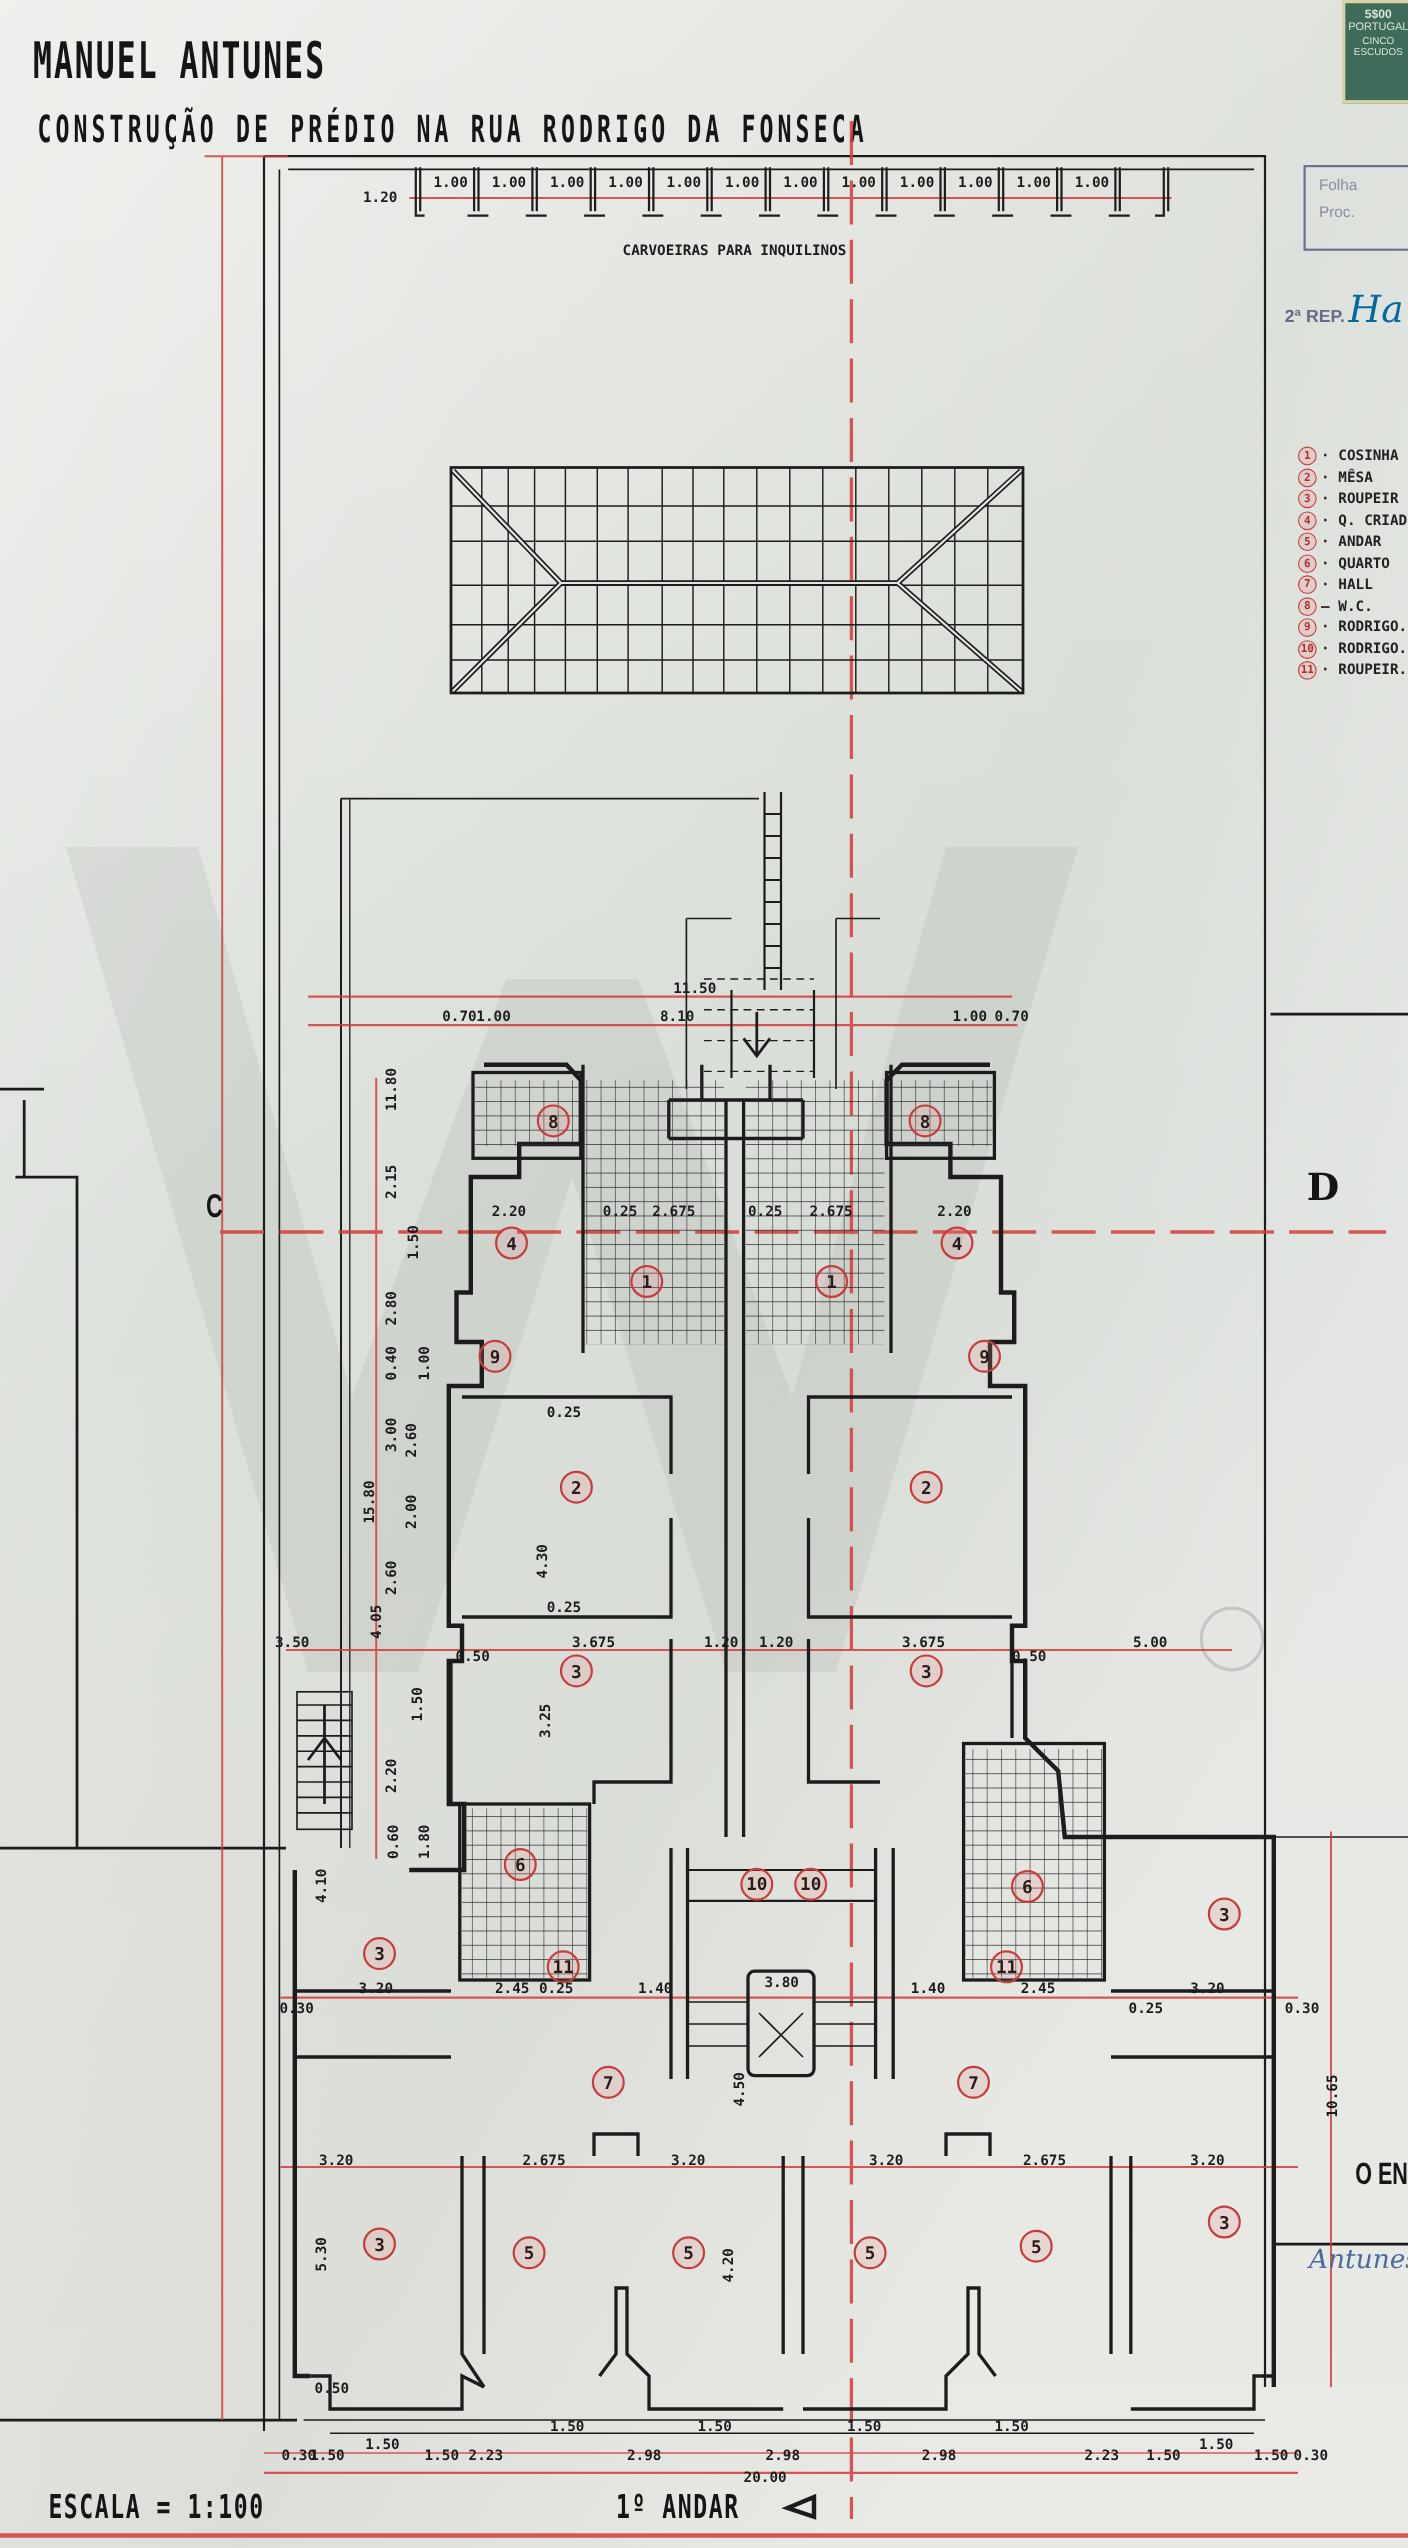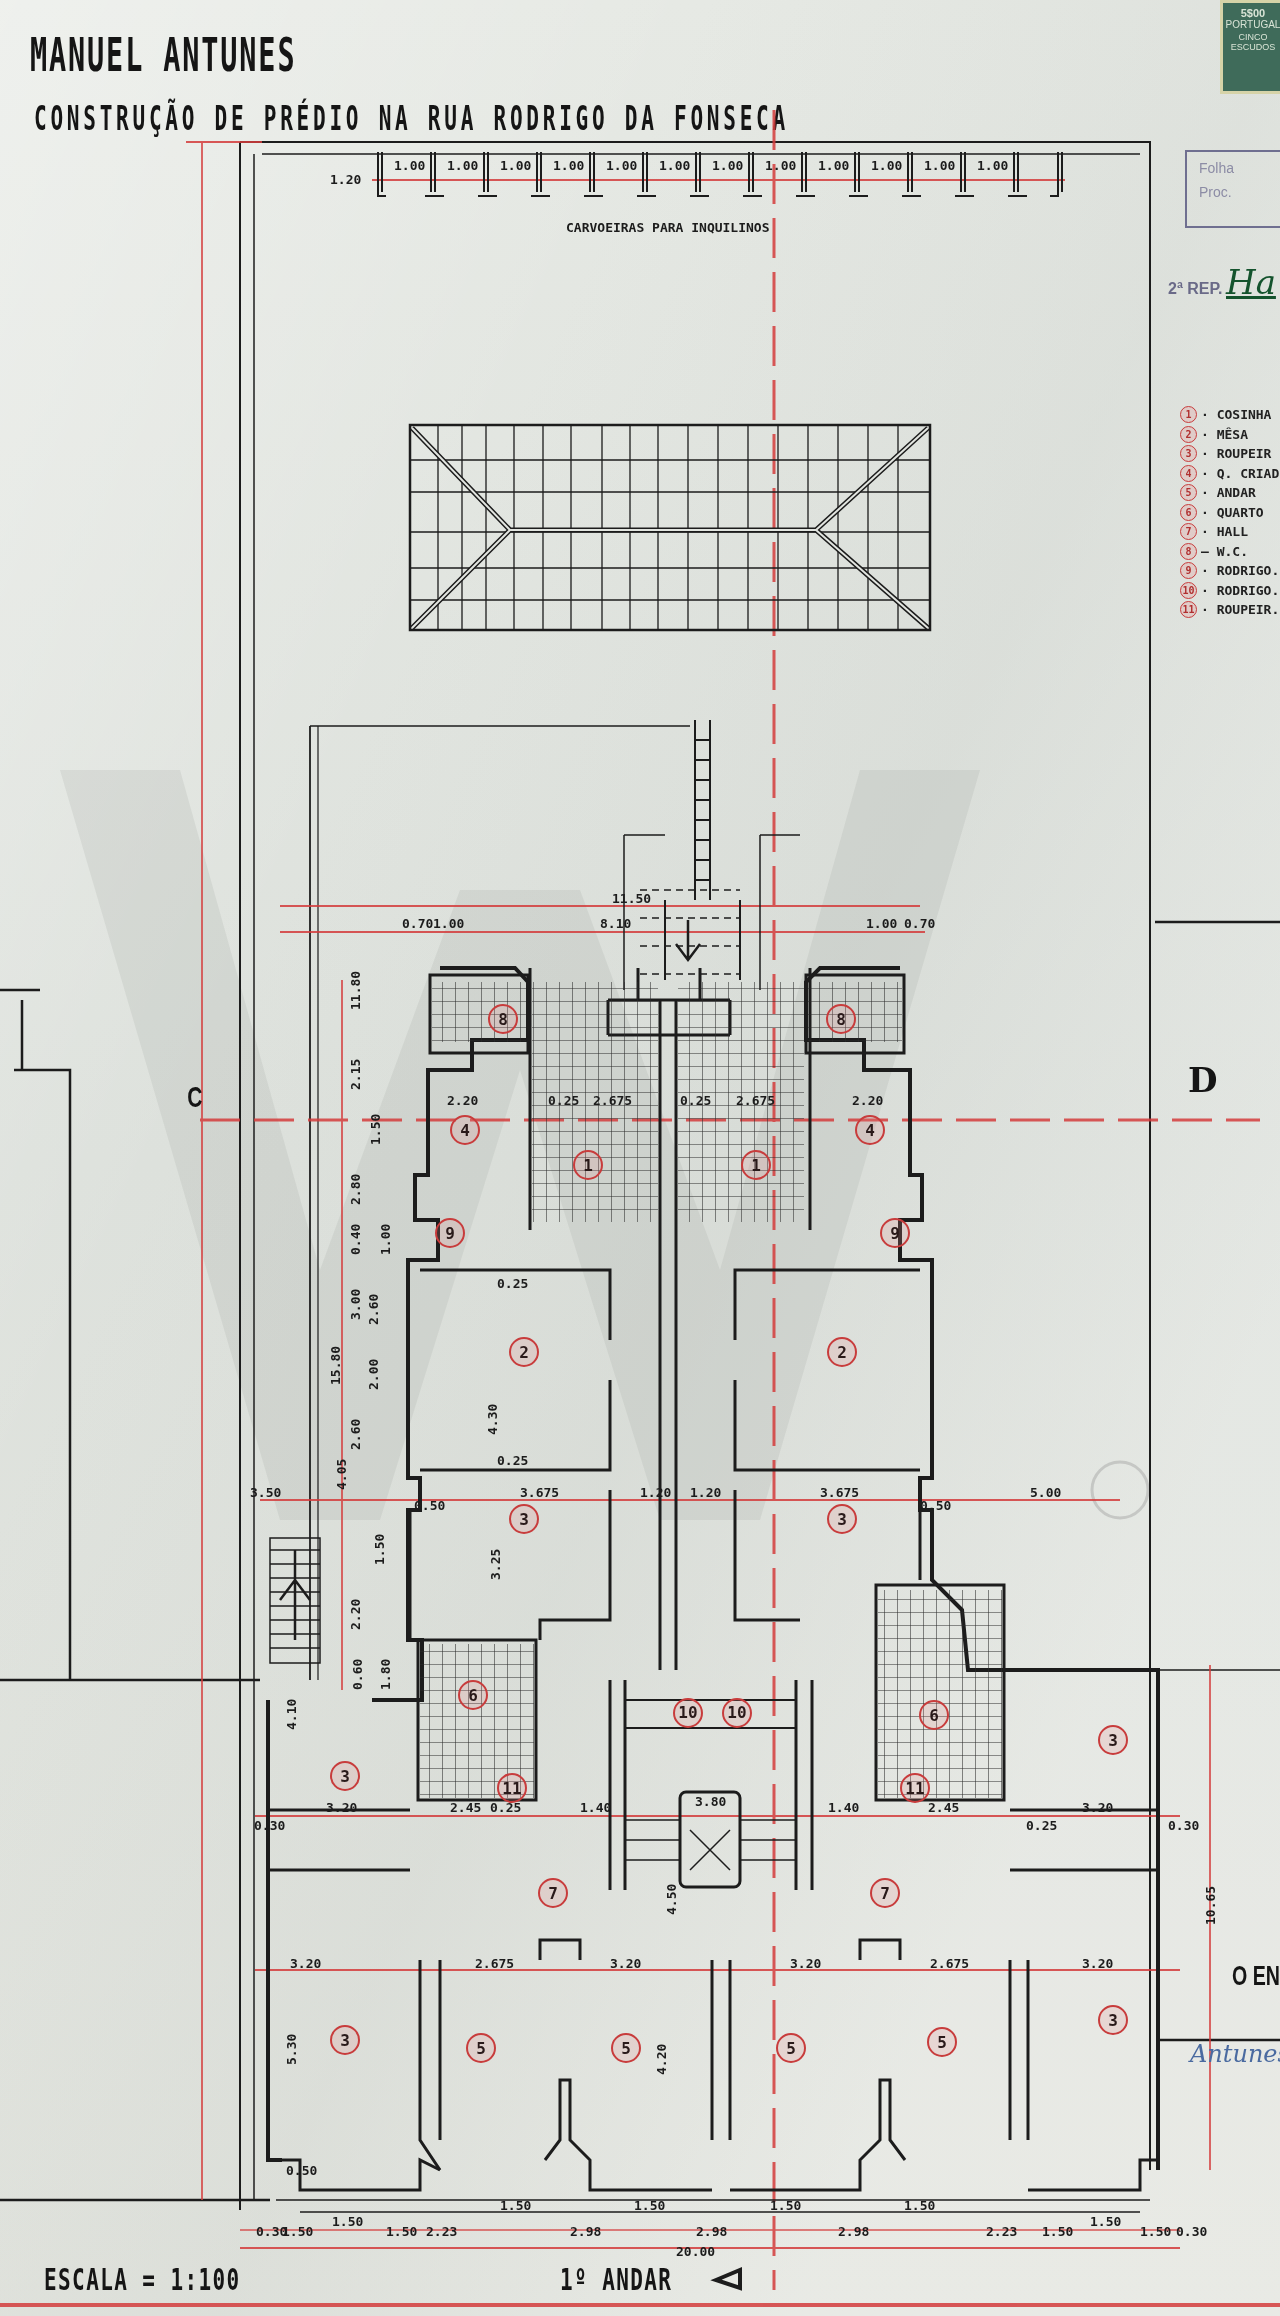--- a/index.html
+++ b/index.html
@@ -34,21 +34,21 @@
     color:#d9e4d6; font-size:10px; text-align:center; overflow:hidden;
   }
   .stamp .v { font-weight:bold; font-size:11px; margin-top:4px; }
   .stamp .c { margin-top:2px; font-size:9px; }
   .folha-box {
     position:absolute; left:1185px; top:150px; width:110px; height:74px;
     border:2px solid #6f6f90; color:#8c8ca5; font-size:14px;
   }
   .folha-box div { margin:8px 12px; }
   .rep { position:absolute; left:1168px; top:232px; color:#6a6a88; font-weight:bold; font-size:16px;margin-top:48px; }
-  .sig { position:absolute; left:1226px; top:262px; color:#14532d; font-style:italic; font-size:34px; font-family:"DejaVu Serif", serif;text-decoration:underline; }
+  .sig { position:absolute; left:1226px; top:262px; color:#0369a1; font-style:italic; font-size:34px; font-family:"DejaVu Serif", serif; }
   .legend {
     position:absolute; left:1180px; top:405px; list-style:none; margin:0; padding:0;
   }
   .legend li {
     display:flex; align-items:center; height:19.5px;
     font-family:"DejaVu Sans Mono", monospace; font-weight:bold; font-size:13px; color:#222; white-space:nowrap;
   }
   .legend .num {
     display:inline-flex; align-items:center; justify-content:center;
     width:15px; height:15px; border:1.6px solid #c83c3c; border-radius:50%;

